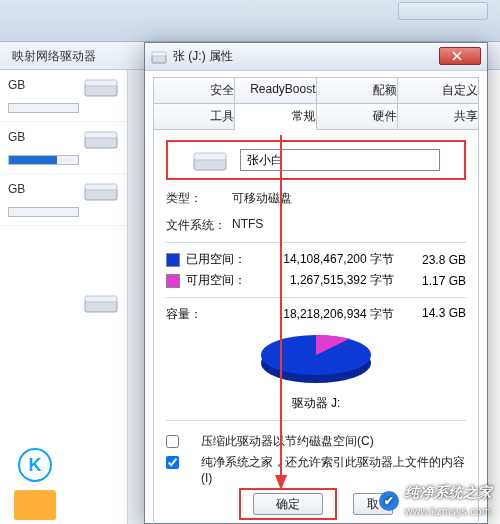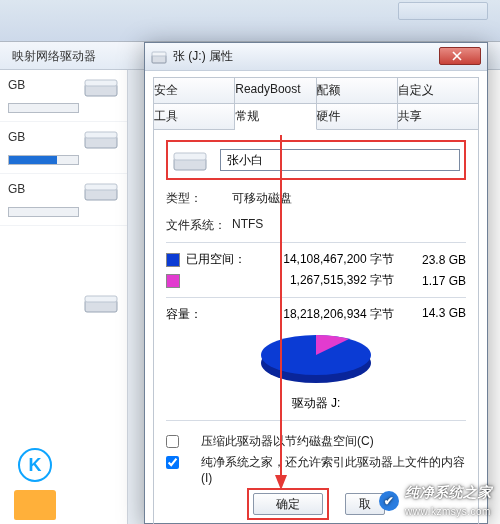--- a/index.html
+++ b/index.html
@@ -21,27 +21,27 @@
 
   
   .dlg { position: absolute; left: 128px; top: 42px; width: 344px; height: 482px; background: #fff; border: 1px solid #6f8096; box-shadow: 0 4px 24px rgba(0,0,0,0.35); margin-left: 16px; }
   .dlg-title { height: 28px; background: linear-gradient(to bottom, #f6f9fd, #dbe4f0); border-bottom: 1px solid #c4cedb; display: flex; align-items: center; padding: 0 6px; font-size: 12px; color: #222; }
   .dlg-title svg { margin-right: 6px; }
   .dlg-close { position: absolute; right: 6px; top: 4px; width: 42px; height: 18px; background: linear-gradient(to bottom, #e78a82, #c8433a); border: 1px solid #8d2d27; border-radius: 2px; display: flex; align-items: center; justify-content: center; color: #fff; font-size: 11px; font-weight: bold; }
 
   .dlg-body { position: absolute; left: 8px; right: 8px; top: 34px; bottom: 0; background: #fff; }
   .tabs { display: flex; flex-wrap: wrap; font-size: 12px; }
   .tabs-row { display: flex; width: 100%; }
-  .tab { flex: 1; text-align: left; padding: 4px 0; border: 1px solid #bfc7d2; border-bottom: none; background: linear-gradient(to bottom, #fdfdfe, #ecf0f6); color: #222; position: relative; }
+  .tab { flex: 1; text-align: right; padding: 4px 0; border: 1px solid #bfc7d2; border-bottom: none; background: linear-gradient(to bottom, #fdfdfe, #ecf0f6); color: #222; position: relative; }
   .tab + .tab { border-left: none; }
   .tab.active { background: #fff; z-index: 2; border-bottom: 1px solid #fff; margin-bottom: -1px; }
   .tab-pane { border: 1px solid #bfc7d2; border-top: 1px solid #bfc7d2; padding: 10px 12px 6px; position: relative; height: 398px; }
 
   
-  .hl-name { border: 2px solid #e53935; padding: 4px 4px; display: flex; align-items: center; gap: 12px; }
+  .hl-name { border: 2px solid #e53935; padding: 4px 24px; display: flex; align-items: center; gap: 12px; }
   .name-input { flex: 1; height: 22px; border: 1px solid #7a8aa2; padding: 2px 6px; font-size: 12px; color: #000; background: #fff; }
 
   .kv { display: flex; font-size: 12px; color: #222; margin-top: 10px; }
   .kv .k { width: 66px; }
   .sep { border-top: 1px solid #d5dbe4; margin: 8px 0; }
 
   .usage { font-size: 12px; }
   .usage-row { display: flex; align-items: center; margin: 4px 0; }
   .swatch { width: 14px; height: 14px; margin-right: 6px; border: 1px solid #888; }
   .swatch.used { background: #0b3bd4; }
@@ -57,21 +57,21 @@
   .pie-wrap { text-align: center; margin-top: 4px; }
   .pie-wrap svg { display: inline-block; }
   .drv-label { text-align: center; font-size: 12px; margin-top: 2px; }
 
   .opts { margin-top: 12px; font-size: 12px; color: #222; }
   .opt { display: flex; align-items: flex-start; gap: 22px; margin: 4px 0; }
   .opt input { margin-top: 2px; }
 
   .btn-row { position: absolute; left: 0; right: 0; bottom: 0; height: 38px; display: flex; align-items: center; justify-content: center; gap: 16px; }
   .btn { min-width: 70px; height: 22px; border: 1px solid #8a97aa; background: linear-gradient(to bottom, #fefefe, #e6ebf2); font-size: 12px; color: #222; border-radius: 2px; display: inline-flex; align-items: center; justify-content: center; padding: 0 8px; }
-  .btn-ok-wrap { border: 2px solid #e53935; padding: 3px 4px; }
+  .btn-ok-wrap { border: 2px solid #e53935; padding: 3px 12px; }
 
   
   .arrow { position: absolute; pointer-events: none; }
 
   
   .watermark { position: absolute; right: 8px; bottom: 6px; display: flex; align-items: center; gap: 6px; font-size: 14px; color: #fff; text-shadow: 0 0 4px rgba(0,0,0,0.5), 0 0 2px rgba(0,0,0,0.7); font-style: italic; font-weight: bold; letter-spacing: 0.5px; }
   .watermark .wicon { width: 20px; height: 20px; border-radius: 50%; background: #2a7de1; display: flex; align-items: center; justify-content: center; color: #fff; font-size: 12px; font-style: normal; }
 </style>
 </head>
 <body>
@@ -182,20 +182,21 @@
 
       <div class="usage">
         <div class="usage-row">
           <div class="swatch used"></div>
           <span class="lbl">已用空间：</span>
           <span class="bytes">14,108,467,200 字节</span>
           <span class="gb">23.8 GB</span>
         </div>
         <div class="usage-row">
           <div class="swatch free"></div>
+          <span class="lbl">可用空间：</span>
           <span class="bytes">1,267,515,392 字节</span>
           <span class="gb">1.17 GB</span>
         </div>
       </div>
 
       <div class="sep"></div>
 
       <div class="cap-row">
         <span class="lbl">容量：</span>
         <span class="bytes">18,218,206,934 字节</span>

